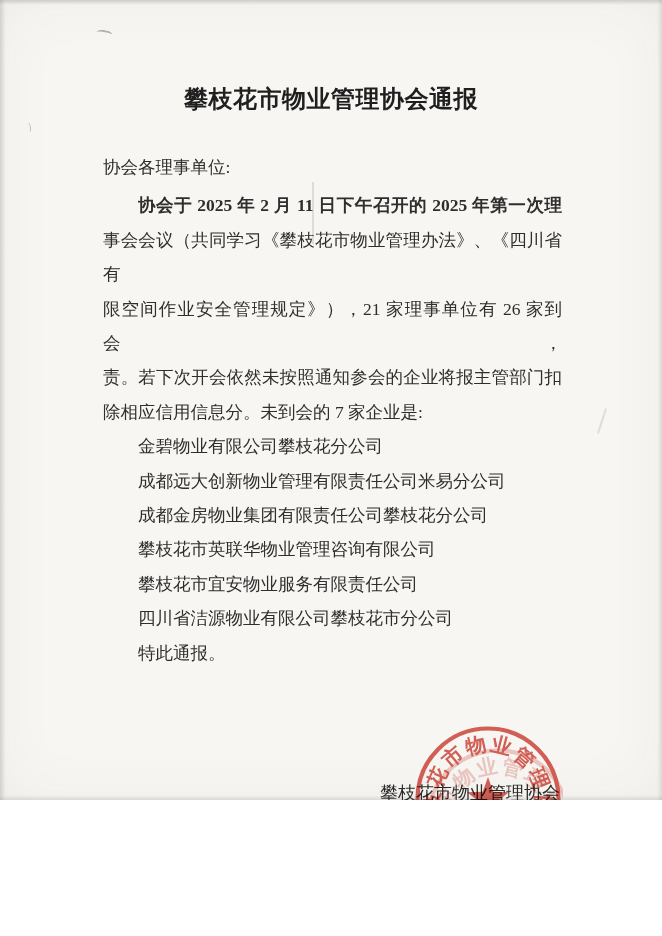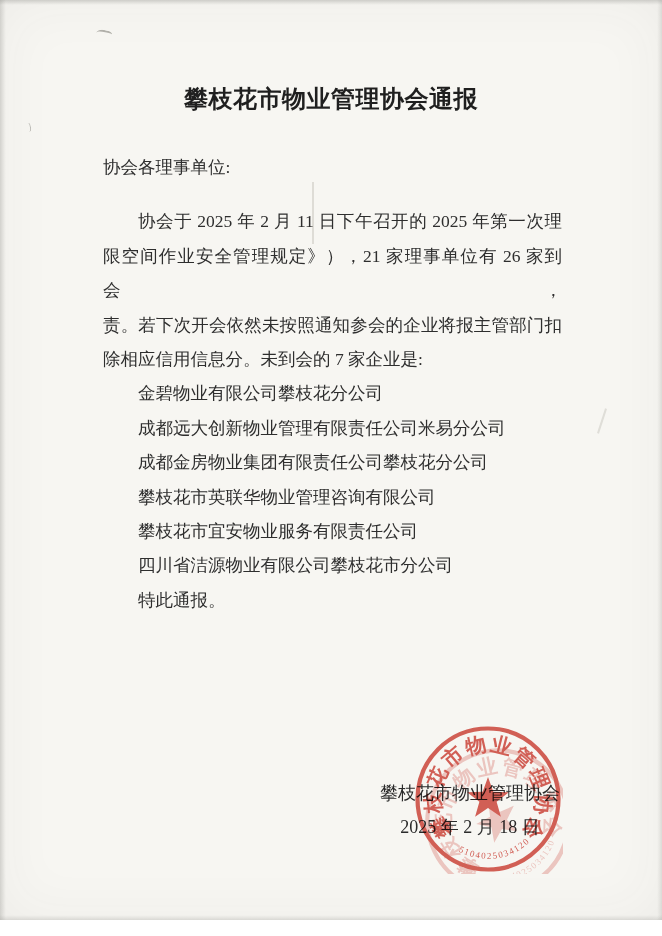--- a/index.html
+++ b/index.html
@@ -1,20 +1,20 @@
 <!DOCTYPE html>
 <html><head>
 <meta charset="utf-8">
 <style>
   html,body { margin:0; padding:0; }
   body { font-family:"Liberation Serif", serif; }
 
   .page {
     position:relative;
-    width:662px; height:920px;
+    width:662px; height:800px;
     background:#f7f6f2;
     box-shadow: inset 0 0 60px rgba(60,60,50,0.05), inset 0 0 5px rgba(0,0,0,0.05);
     overflow:hidden;
     color:#2d2d2d;
   }
 
   
   .scan-edge-top   { position:absolute; top:0; left:0; right:0; height:5px;
                      background:linear-gradient(180deg, rgba(150,150,145,0.35), rgba(150,150,145,0)); }
   .scan-edge-left  { position:absolute; top:0; bottom:0; left:0; width:6px;
@@ -41,23 +41,23 @@
     text-align:center;
     font-size:24px; font-weight:bold; color:#1f1f1f;
     letter-spacing:0.5px;
   }
 
   .content {
     position:absolute; left:103px; top:150px; width:459px;
     font-size:17.5px; line-height:34.4px;
     color:#2e2e2e;
   }
-  .sal { margin-bottom:20px; }
+  .sal { margin-bottom:4px; }
   .pl  { text-align:justify; text-align-last:justify; }
-  .pl-first { padding-left:35px; }
+  .pl-first { padding-left:35px;font-weight:bold; }
   .pl-last  { text-align:right; text-align-last:left; }
   .li, .closing { padding-left:35px; }
 
   .sig-block {
     position:absolute; left:378px; top:776px; width:184px;
     text-align:center; font-size:18px; line-height:34px; color:#2b2b2b;
   }
 
   .seal {
     position:absolute; left:413px; top:724px; width:150px; height:150px;
@@ -77,20 +77,21 @@
   <div class="speck-2"></div>
   <div class="streak-1"></div>
   <div class="speck-3"></div>
 
   <div class="doc-title">攀枝花市物业管理协会通报</div>
 
   <div class="content">
     <div class="sal">协会各理事单位:</div>
 
     <div class="pl pl-first">协会于 2025 年 2 月 11 日下午召开的 2025 年第一次理</div>
+    <div class="pl">事会会议（共同学习《攀枝花市物业管理办法》、《四川省有</div>
     <div class="pl">限空间作业安全管理规定》），21 家理事单位有 26 家到会，</div>
     <div class="pl">责。若下次开会依然未按照通知参会的企业将报主管部门扣</div>
     <div class="pl pl-last">除相应信用信息分。未到会的 7 家企业是:</div>
 
     <div class="li">金碧物业有限公司攀枝花分公司</div>
     <div class="li">成都远大创新物业管理有限责任公司米易分公司</div>
     <div class="li">成都金房物业集团有限责任公司攀枝花分公司</div>
     <div class="li">攀枝花市英联华物业管理咨询有限公司</div>
     <div class="li">攀枝花市宜安物业服务有限责任公司</div>
     <div class="li">四川省洁源物业有限公司攀枝花市分公司</div>

